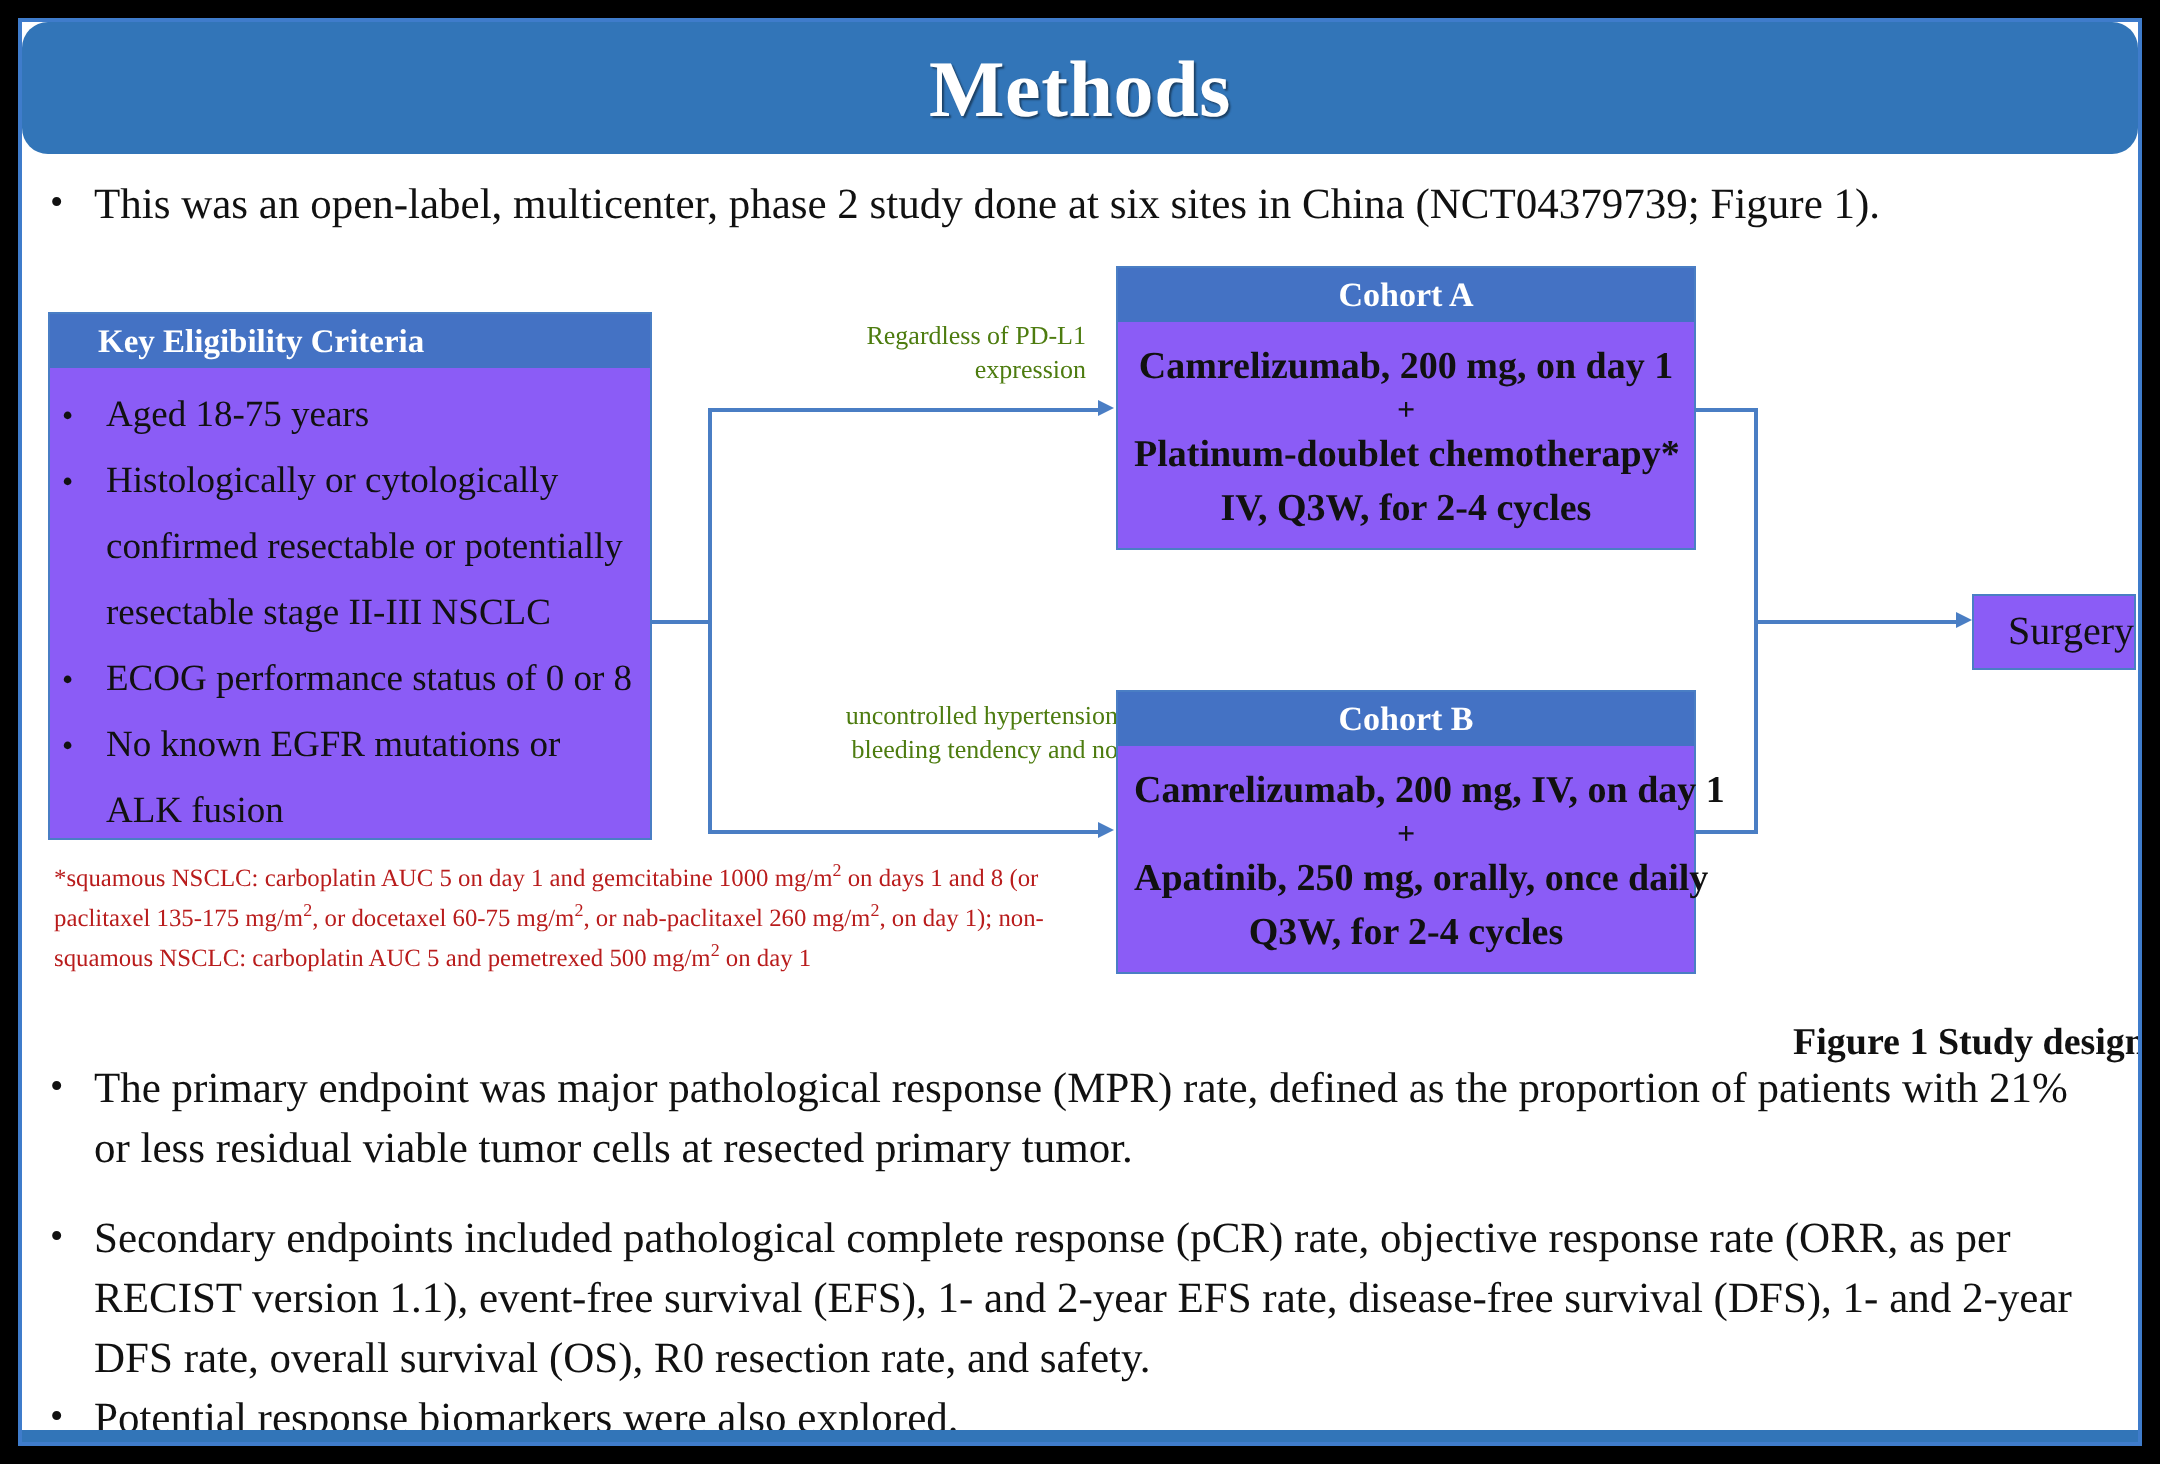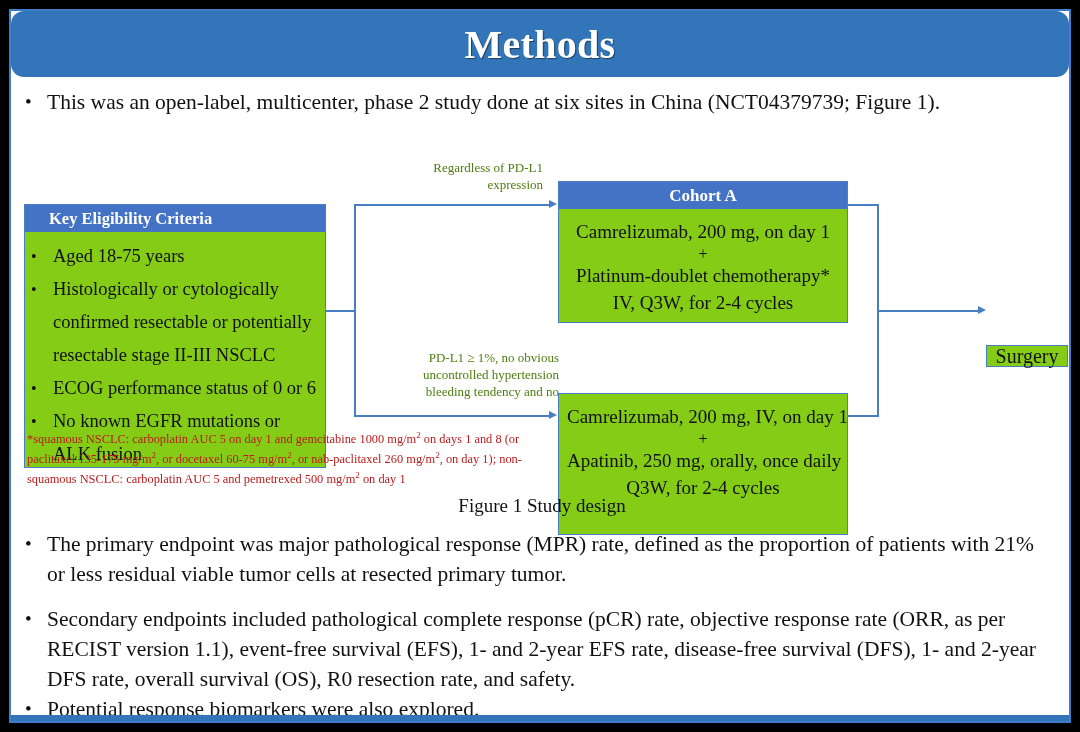--- a/index.html
+++ b/index.html
@@ -73,40 +73,40 @@
     top: 106px;
     width: 1062px;
     height: 390px;
   }
 
   
   .box {
     position: absolute;
     box-sizing: border-box;
     border: 1.5px solid #4a7ec4;
-    background: #84cc16;
-    margin-top: 48px;
+    background: #8b5cf6;
   }
   .box-head {
     background: #4472c4;
     color: #ffffff;
     font-weight: bold;
     font-size: 17px;
     line-height: 27px;
     height: 27px;
     text-align: center;
     white-space: nowrap;
   }
   .box-head.left-align { text-align: left; padding-left: 24px; }
   .box-body {
     padding: 6px 8px 7px 8px;
     font-size: 19px;
     line-height: 25px;
     color: #111111;
     text-align: center;
+    font-weight: bold;
   }
 
   
   #elig-box { left: 13px; top: 39px; width: 302px; height: 264px; }
   #elig-head { font-size: 16.5px; }
   #elig-list { padding: 8px 6px 0 6px; }
   .elig-item {
     display: flex;
     align-items: flex-start;
     font-size: 18.5px;
@@ -132,22 +132,22 @@
 
   
   #cohortA { left: 547px; top: 16px; width: 290px; height: 142px; }
   #cohortB { left: 547px; top: 228px; width: 290px; height: 142px; }
   .cohort-body { padding-top: 9px; }
   .cohort-line { font-size: 19px; line-height: 27px; white-space: nowrap; }
   .cohort-plus { font-size: 16px; line-height: 17px; }
 
   
   #surgery-box {
-    left: 975px; top: 180px; width: 82px; height: 22px;
-    display: flex; align-items: center; justify-content: center;
+    left: 975px; top: 180px; width: 82px; height: 38px;
+    display: flex; align-items: center; justify-content: flex-end;
   }
   #surgery-label { font-size: 20px; color: #111111; }
 
   
   .conn-label {
     position: absolute;
     font-size: 13px;
     line-height: 17px;
     color: #4d7c0f;
     text-align: right;
@@ -164,24 +164,24 @@
     position: absolute;
     width: 0; height: 0;
     border-top: 4.5px solid transparent;
     border-bottom: 4.5px solid transparent;
     border-left: 8px solid #4a7ec4;
   }
 
   
   #fig-caption {
     position: absolute;
-    left: 0; top: 484px; width: 1062px;
-    text-align: center;
+    left: 0; top: 500px; width: 1062px;
+    text-align: right;
     font-size: 19px;
-    font-weight: normal;
+    font-weight: bold;
     color: #111111;
   }
 
   
   #b1 { left: 14px; top: 518px; width: 1030px; }
   #b2 { left: 14px; top: 593px; width: 1030px; }
   #b3 { left: 14px; top: 683px; width: 1030px; }
 
   
   #bottom-rule {
@@ -227,56 +227,56 @@
         <div class="elig-item">
           <span class="dot">•</span>
           <span class="etxt">Aged 18-75 years</span>
         </div>
         <div class="elig-item">
           <span class="dot">•</span>
           <span class="etxt">Histologically or cytologically confirmed resectable or potentially resectable stage II-III  NSCLC</span>
         </div>
         <div class="elig-item">
           <span class="dot">•</span>
-          <span class="etxt">ECOG performance status of 0 or 6</span>
+          <span class="etxt">ECOG performance status of 0 or 8</span>
         </div>
         <div class="elig-item">
           <span class="dot">•</span>
           <span class="etxt">No known EGFR mutations or ALK fusion</span>
         </div>
       </div>
     </div>
 
     <div id="footnote">
       <span>*squamous NSCLC: carboplatin AUC 5 on day 1 and gemcitabine 1000 mg/m</span><sup>2</sup><span> on days 1 and 8 (or</span>
       <span>paclitaxel 135-175  mg/m</span><sup>2</sup><span>, or docetaxel 60-75 mg/m</span><sup>2</sup><span>, or nab-paclitaxel 260 mg/m</span><sup>2</sup><span>, on day 1); non-</span>
       <span>squamous NSCLC: carboplatin AUC 5 and pemetrexed 500 mg/m</span><sup>2</sup><span> on day 1</span>
     </div>
 
     <div class="conn-label" id="label-regardless">
       <div>Regardless  of PD-L1</div>
       <div>expression</div>
     </div>
     <div class="conn-label" id="label-pdl1">
-      <div>PD-L1 ≥ 1%, no obvious</div>
       <div>uncontrolled  hypertension</div>
       <div>bleeding tendency  and no</div>
     </div>
 
     <div class="box" id="cohortA">
       <div class="box-head">Cohort A</div>
       <div class="box-body cohort-body">
         <div class="cohort-line">Camrelizumab, 200 mg, on day 1</div>
         <div class="cohort-plus">+</div>
         <div class="cohort-line">Platinum-doublet chemotherapy*</div>
         <div class="cohort-line">IV, Q3W, for 2-4 cycles</div>
       </div>
     </div>
 
     <div class="box" id="cohortB">
+      <div class="box-head">Cohort B</div>
       <div class="box-body cohort-body">
         <div class="cohort-line">Camrelizumab, 200 mg, IV, on day 1</div>
         <div class="cohort-plus">+</div>
         <div class="cohort-line">Apatinib, 250 mg, orally, once daily</div>
         <div class="cohort-line">Q3W, for 2-4 cycles</div>
       </div>
     </div>
 
     <div class="box" id="surgery-box">
       <span id="surgery-label">Surgery</span>

